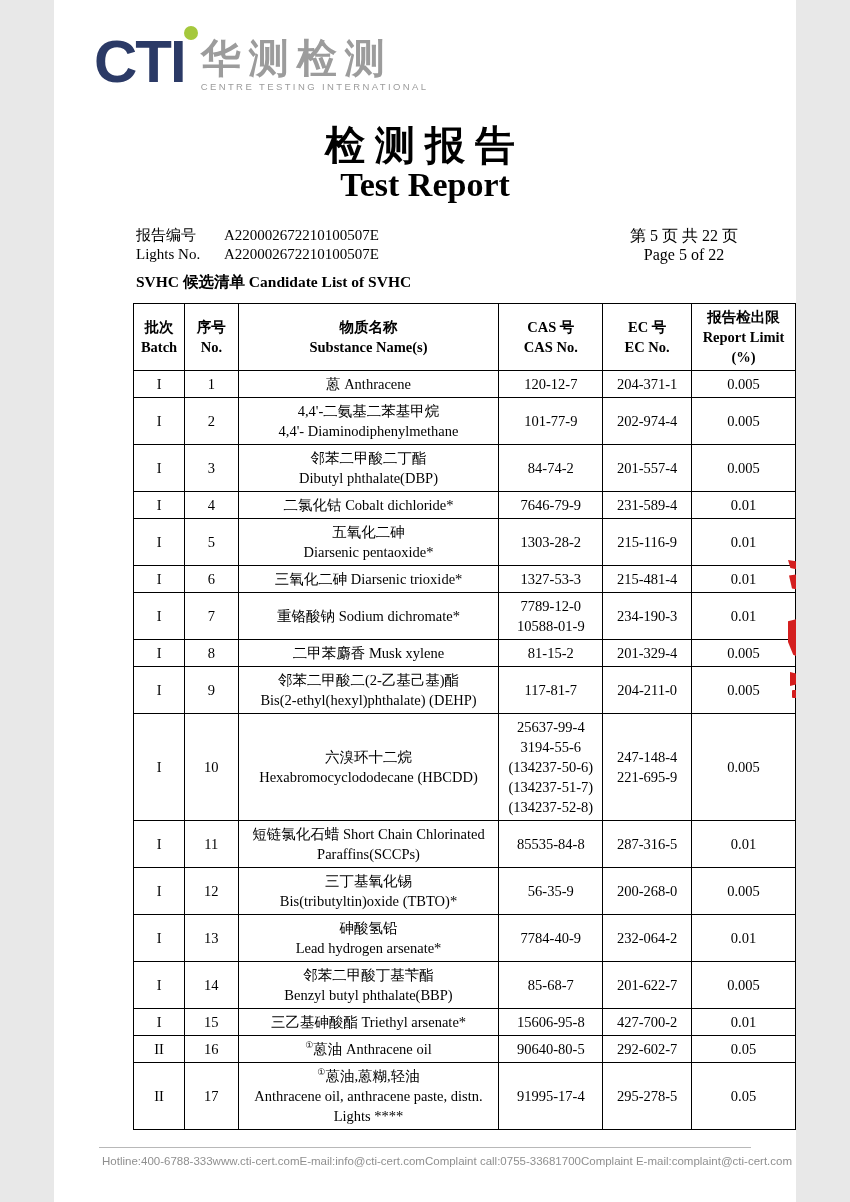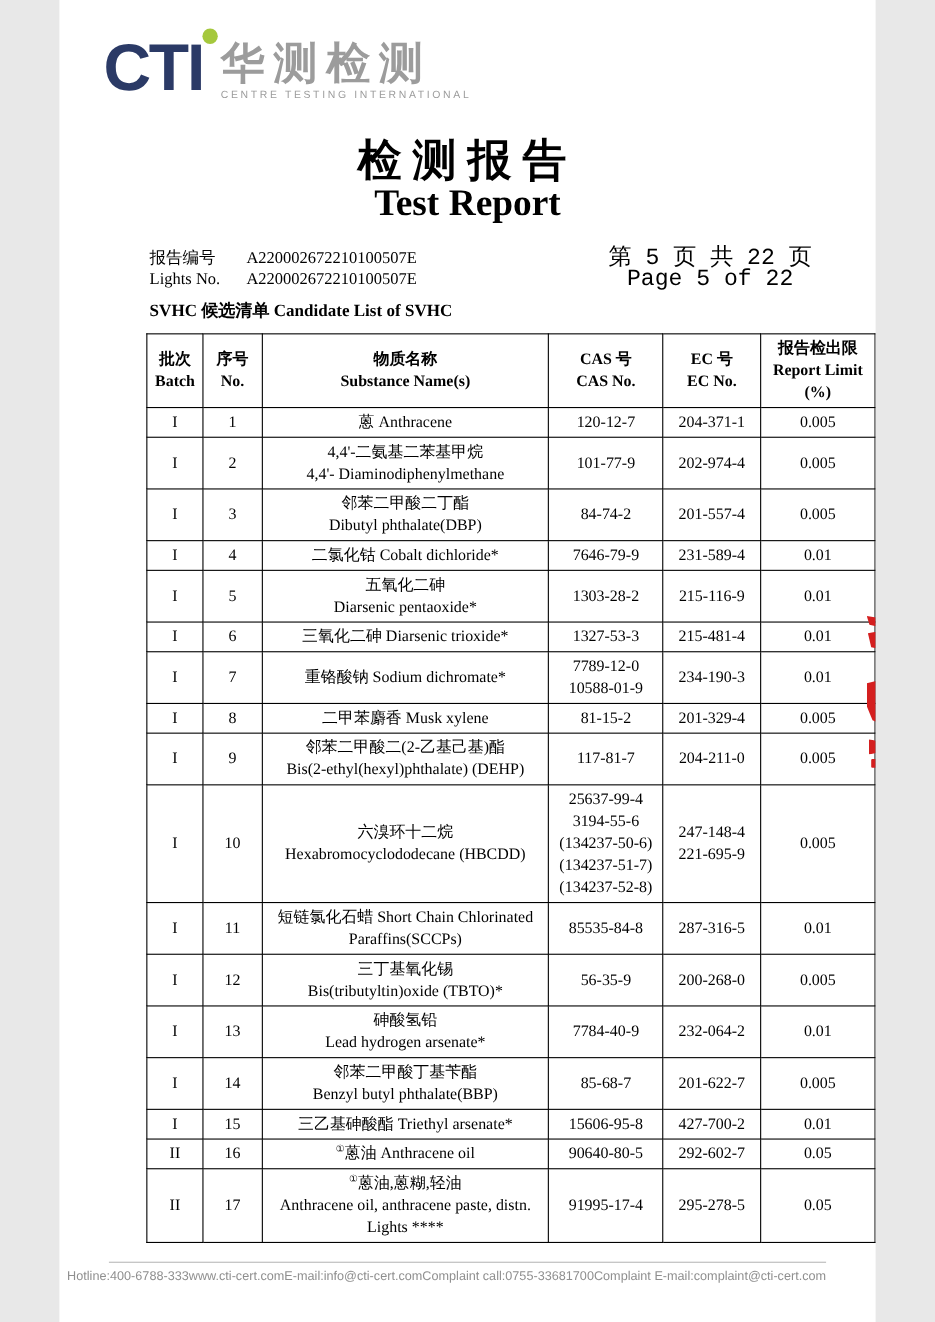--- a/index.html
+++ b/index.html
@@ -31,21 +31,21 @@
 
   
   .title-zh { position:absolute; top:118px; left:0; width:100%; text-align:center;
     font-size:40px; font-weight:700; letter-spacing:10px; }
   .title-en { position:absolute; top:166px; left:0; width:100%; text-align:center;
     font-size:34px; font-weight:700; }
 
   
   .meta { position:absolute; top:226px; left:82px; right:58px; display:flex; justify-content:space-between; }
   .meta-left { display:grid; grid-template-columns:88px auto; column-gap:0; font-size:15px; line-height:19px; }
-  .meta-right { text-align:center; font-size:21px; line-height:19px;font-family:Liberation Mono, monospace; }
+  .meta-right { text-align:center; font-size:16px; line-height:19px; }
 
   .section-title { position:absolute; top:272px; left:82px; font-size:15.5px; font-weight:700; }
 
   
   .svhc-table { position:absolute; top:303px; left:79px; border-collapse:collapse; table-layout:fixed; }
   .svhc-table th, .svhc-table td {
     border:1px solid #000; text-align:center; vertical-align:middle;
     font-size:14.5px; line-height:20px; padding:3px 2px;
   }
   .svhc-table th { font-weight:700; }
@@ -57,21 +57,21 @@
   .stamp i { position:absolute; display:block; background:#d41f1f; }
   .s1 { top:4px;  right:-4px; width:12px; height:10px; clip-path:polygon(0 0,100% 20%,100% 100%,20% 80%); }
   .s2 { top:18px; right:-3px; width:10px; height:16px; clip-path:polygon(0 10%,100% 0,100% 100%,30% 90%); }
   .s3 { top:62px; right:-5px; width:13px; height:40px; clip-path:polygon(0 8%,100% 0,100% 100%,40% 92%,0 60%); }
   .s4 { top:116px; right:-3px; width:9px; height:14px; clip-path:polygon(0 0,100% 15%,100% 85%,0 100%); }
   .s5 { top:134px; right:-4px; width:8px; height:8px; border-radius:1px; }
 
   
   .footer-divider { position:absolute; top:1147px; left:45px; right:45px; height:1px; background:#b8b8b8; }
   .footer { position:absolute; top:1155px; left:48px; right:45px;
-    display:flex; justify-content:flex-end;
+    display:flex; justify-content:flex-start;
     font-family:"Liberation Sans","DejaVu Sans",sans-serif;
     font-size:11.5px; color:#8f8f8f; white-space:nowrap; }
 </style>
 </head>
 <body>
 
 <div class="page">
 
   <div class="logo">
     <div class="logo-cti-wrap">

